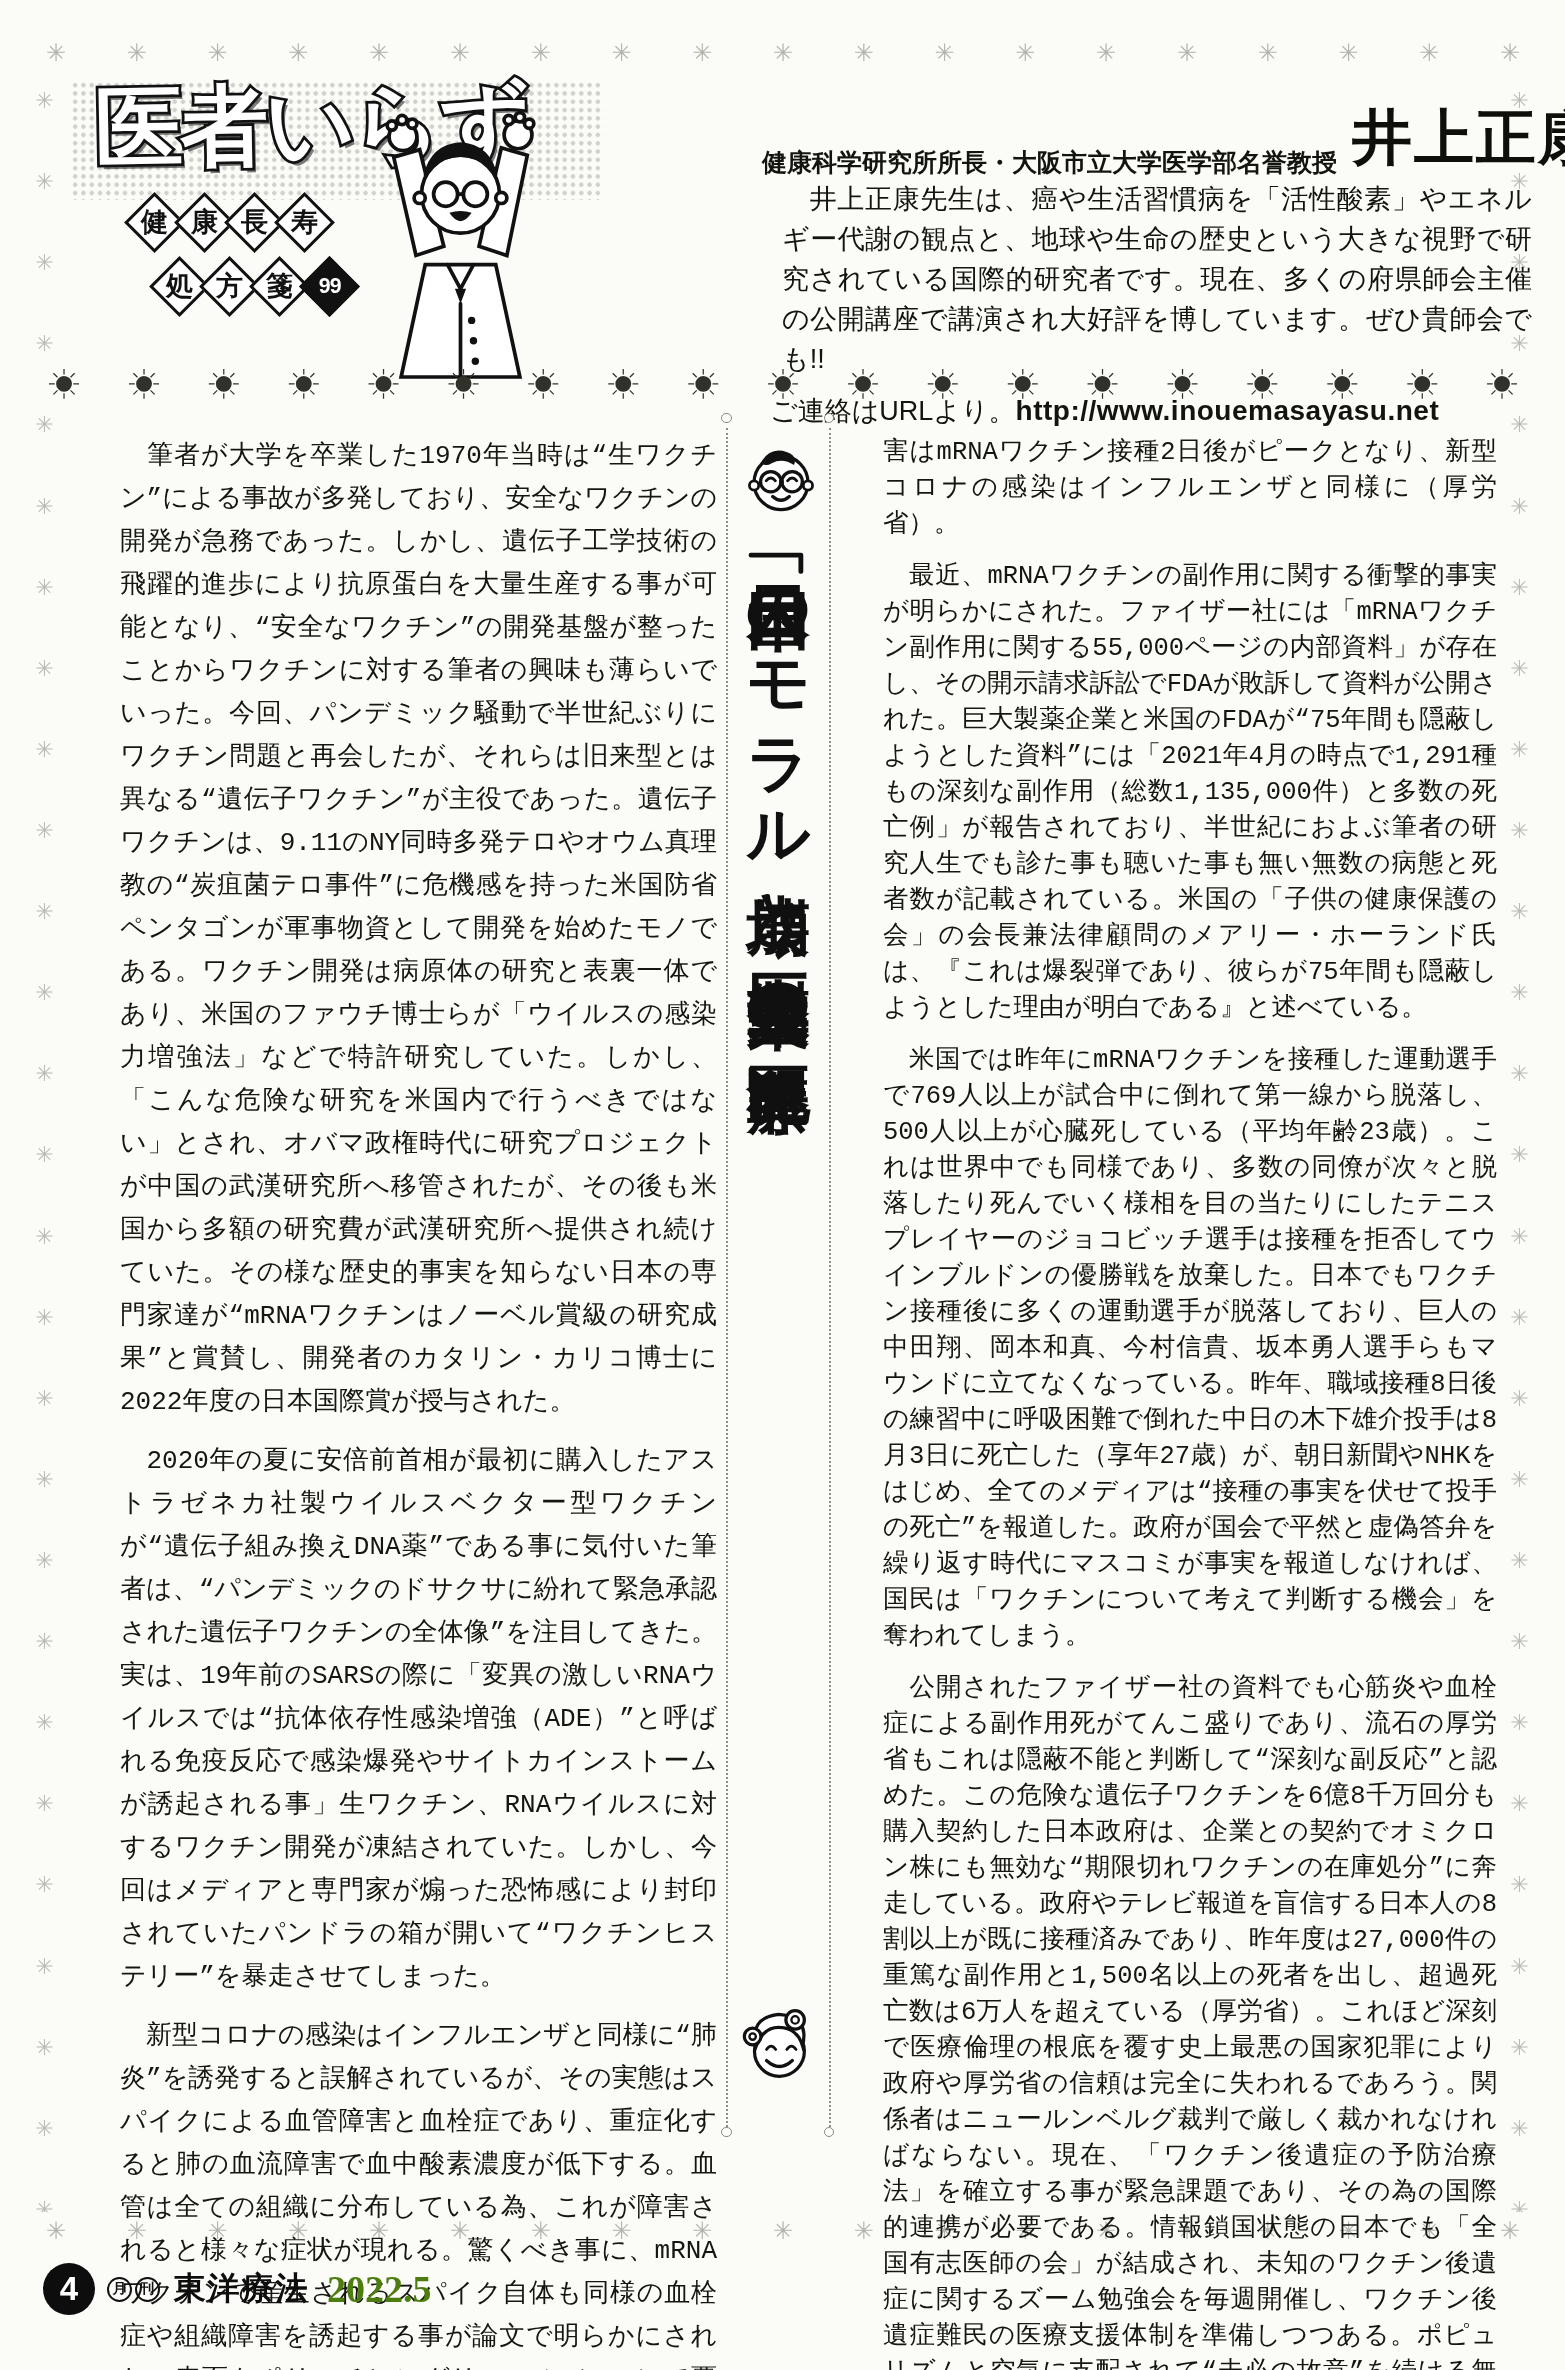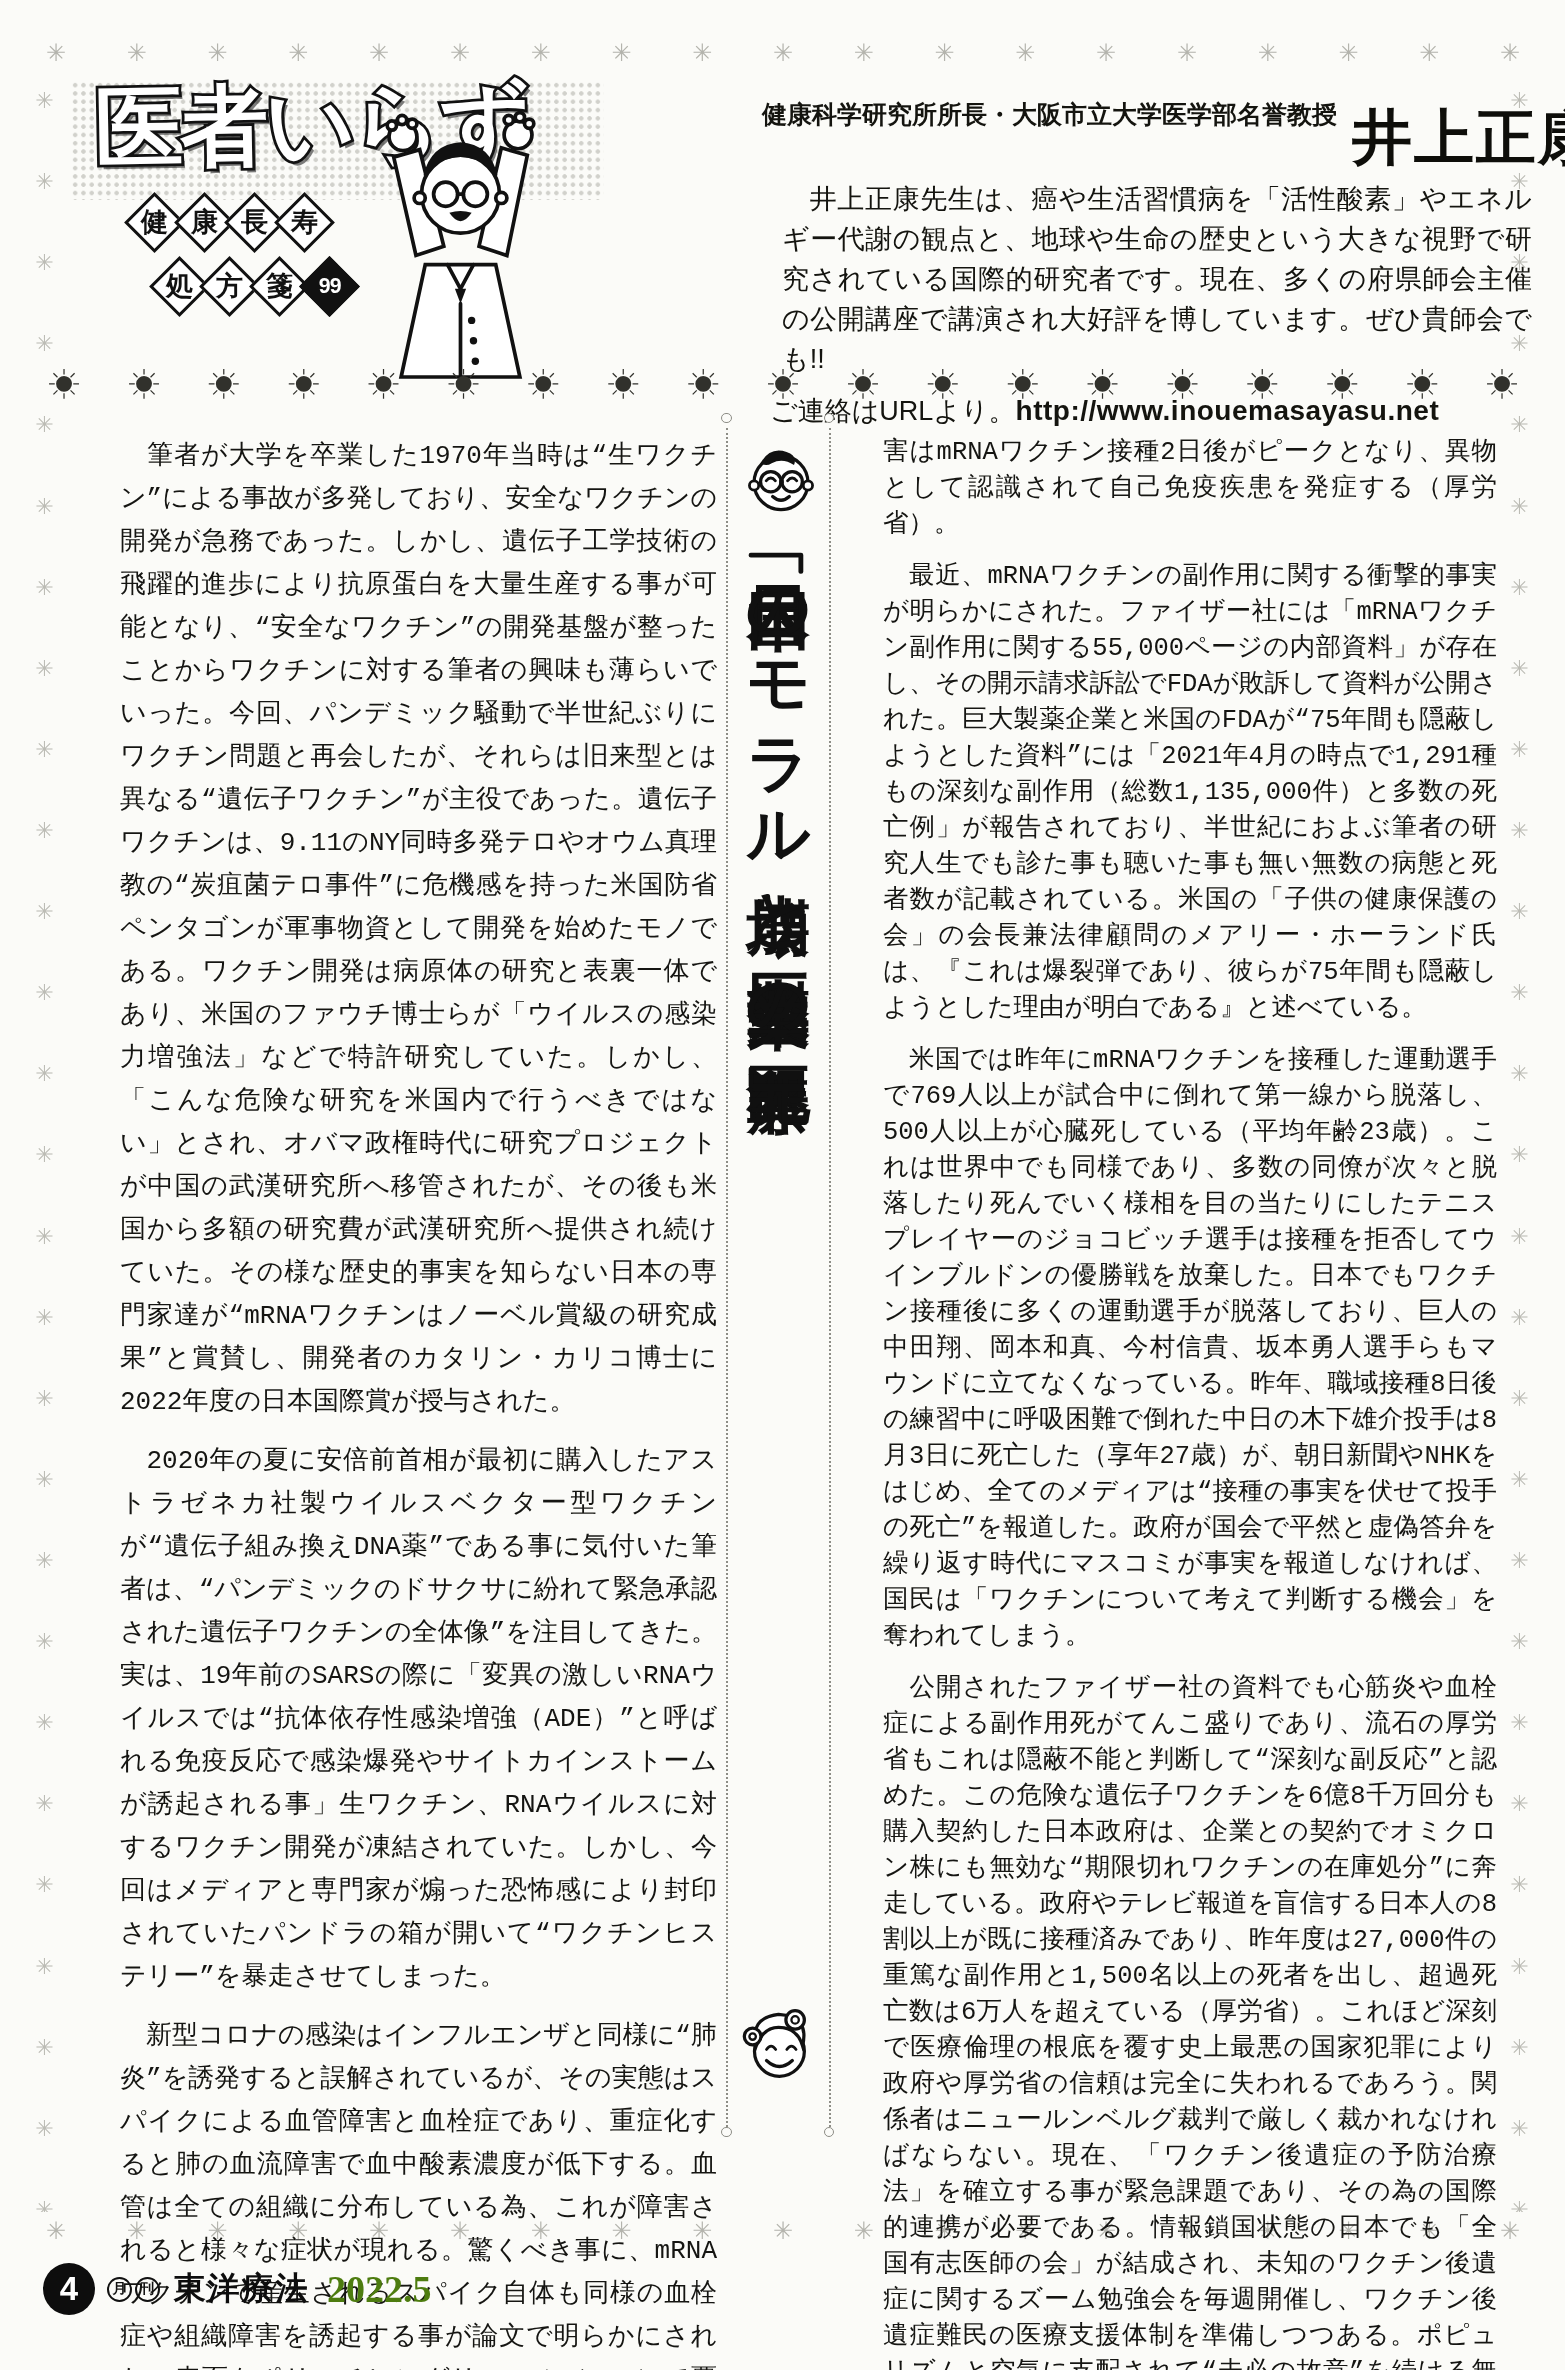--- a/index.html
+++ b/index.html
@@ -38,21 +38,21 @@
   }
   .dia{
     position:absolute; width:43px; height:43px; background:#fff;
     border:3.2px solid #111; transform:rotate(45deg);
     display:flex; align-items:center; justify-content:center;
   }
   .dia span{transform:rotate(-45deg); font-size:27px; font-weight:bold; color:#111; line-height:1;}
   .dia.black{background:#111;}
   .dia.black span{color:#fff; font-size:21.3px; letter-spacing:-0.9px;}
   
-  #author-row{position:absolute; left:762px; top:98px; width:779px; display:flex; align-items:flex-start; gap:15px;}
+  #author-row{position:absolute; left:762px; top:98px; width:779px; display:flex; align-items:flex-end; gap:15px;}
   #author-title{font-size:25px; font-weight:bold; color:#14140f; white-space:nowrap; letter-spacing:0px;}
   #author-name{font-size:60px; font-weight:bold; color:#0e0e0a; white-space:nowrap; letter-spacing:1.9px;}
   #intro{
     position:absolute; left:770px; top:167px; width:774px;
     font-size:27px; line-height:40px; text-align:justify; color:#14140f; font-weight:500;
   }
   #contact-line{margin-top:12px; font-weight:500;}
   #contact-url{font-weight:bold; font-size:28px; letter-spacing:0.5px;}
   
   #divider{
@@ -224,21 +224,21 @@
       <circle cx="64" cy="18" r="10" fill="#fff" stroke="#111" stroke-width="3.5"></circle>
       <circle cx="64" cy="18" r="4" fill="none" stroke="#111" stroke-width="2.5"></circle>
       <circle cx="18" cy="36" r="9" fill="#fff" stroke="#111" stroke-width="3.5"></circle>
       <circle cx="18" cy="36" r="3.5" fill="none" stroke="#111" stroke-width="2.5"></circle>
       <path d="M33,50 q5,-7 10,0 M55,50 q5,-7 10,0" stroke="#111" stroke-width="3" fill="none" stroke-linecap="round"></path>
       <path d="M33,62 q14,13 28,0" stroke="#111" stroke-width="3.5" fill="none" stroke-linecap="round"></path>
     </svg>
   </div>
 
   <div id="col-right" class="col">
-      <p>害はmRNAワクチン接種2日後がピークとなり、異物として認識されて自己免疫疾患を発症する（厚労省）。</p>
+      <p>害はmRNAワクチン接種2日後がピークとなり、新型コロナの感染はインフルエンザと同様に（厚労省）。</p>
       <p>　最近、mRNAワクチンの副作用に関する衝撃的事実が明らかにされた。ファイザー社には「mRNAワクチン副作用に関する55,000ページの内部資料」が存在し、その開示請求訴訟でFDAが敗訴して資料が公開された。巨大製薬企業と米国のFDAが“75年間も隠蔽しようとした資料”には「2021年4月の時点で1,291種もの深刻な副作用（総数1,135,000件）と多数の死亡例」が報告されており、半世紀におよぶ筆者の研究人生でも診た事も聴いた事も無い無数の病態と死者数が記載されている。米国の「子供の健康保護の会」の会長兼法律顧問のメアリー・ホーランド氏は、『これは爆裂弾であり、彼らが75年間も隠蔽しようとした理由が明白である』と述べている。</p>
       <p>　米国では昨年にmRNAワクチンを接種した運動選手で769人以上が試合中に倒れて第一線から脱落し、500人以上が心臓死している（平均年齢23歳）。これは世界中でも同様であり、多数の同僚が次々と脱落したり死んでいく様相を目の当たりにしたテニスプレイヤーのジョコビッチ選手は接種を拒否してウインブルドンの優勝戦を放棄した。日本でもワクチン接種後に多くの運動選手が脱落しており、巨人の中田翔、岡本和真、今村信貴、坂本勇人選手らもマウンドに立てなくなっている。昨年、職域接種8日後の練習中に呼吸困難で倒れた中日の木下雄介投手は8月3日に死亡した（享年27歳）が、朝日新聞やNHKをはじめ、全てのメディアは“接種の事実を伏せて投手の死亡”を報道した。政府が国会で平然と虚偽答弁を繰り返す時代にマスコミが事実を報道しなければ、国民は「ワクチンについて考えて判断する機会」を奪われてしまう。</p>
       <p>　公開されたファイザー社の資料でも心筋炎や血栓症による副作用死がてんこ盛りであり、流石の厚労省もこれは隠蔽不能と判断して“深刻な副反応”と認めた。この危険な遺伝子ワクチンを6億8千万回分も購入契約した日本政府は、企業との契約でオミクロン株にも無効な“期限切れワクチンの在庫処分”に奔走している。政府やテレビ報道を盲信する日本人の8割以上が既に接種済みであり、昨年度は27,000件の重篤な副作用と1,500名以上の死者を出し、超過死亡数は6万人を超えている（厚労省）。これほど深刻で医療倫理の根底を覆す史上最悪の国家犯罪により政府や厚労省の信頼は完全に失われるであろう。関係者はニュールンベルグ裁判で厳しく裁かれなければならない。現在、「ワクチン後遺症の予防治療法」を確立する事が緊急課題であり、その為の国際的連携が必要である。情報鎖国状態の日本でも「全国有志医師の会」が結成され、未知のワクチン後遺症に関するズーム勉強会を毎週開催し、ワクチン後遺症難民の医療支援体制を準備しつつある。ポピュリズムと空気に支配されて“未必の故意”を続ける無責任な日本政府と医療関係者の罪は限りなく重い。</p>
     </div>
 
   <div id="footer">
     <div id="page-number">4</div>
     <div id="mini-circles">
       <span class="mini-circle">月</span>
       <span class="mini-circle">刊</span>

